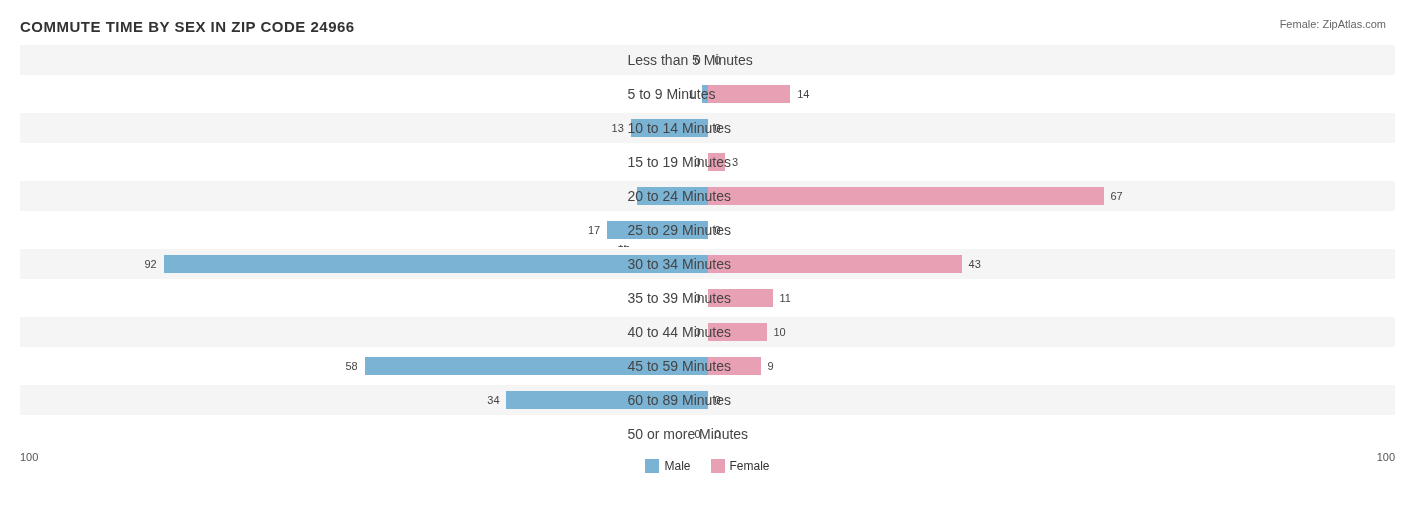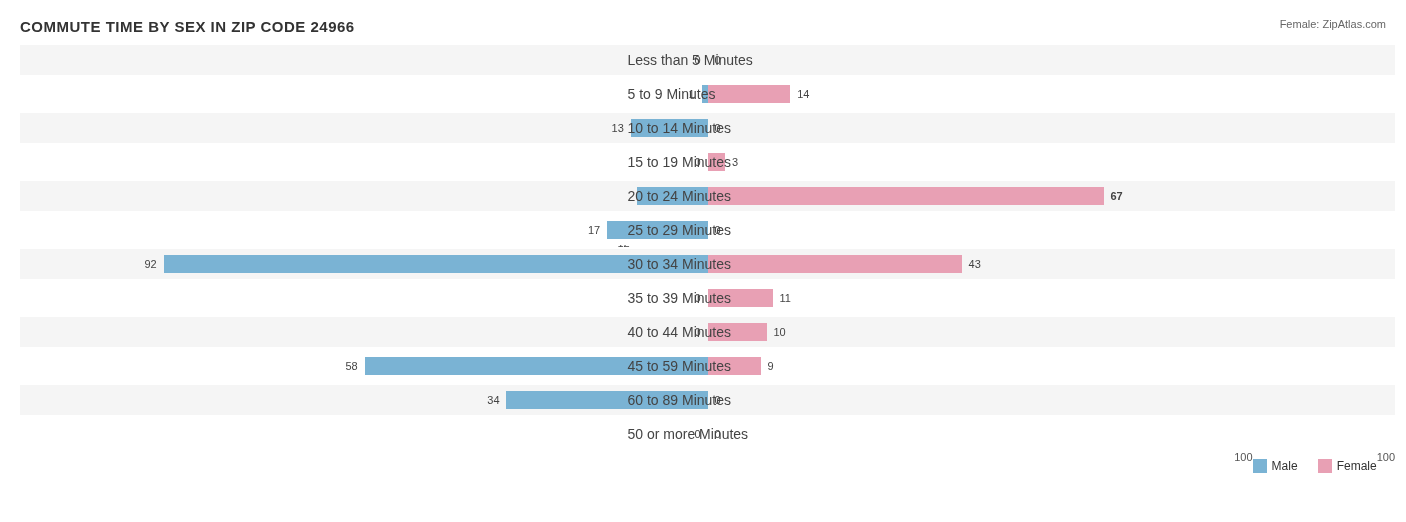--- a/index.html
+++ b/index.html
@@ -108,21 +108,21 @@
       display: flex;
       align-items: center;
       gap: 5px;
     }
     .legend-box {
       width: 14px;
       height: 14px;
     }
     .axis-labels {
       display: flex;
-      justify-content: flex-end;
+      justify-content: space-between;
       font-size: 11px;
       color: #555;
       margin-top: 2px;
     }
   </style>
 </head>
 <body>
 
 <div class="chart-container">
   <div class="chart-title">COMMUTE TIME BY SEX IN ZIP CODE 24966</div>
@@ -151,21 +151,21 @@
         <div class="label-center">15 to 19 Minutes</div>
         <div class="female-bar" style="width: 1.29%;"></div>
         <div class="male-value" style="right: 50.5%;">0</div>
         <div class="female-value" style="left: 51.79%;">3</div>
       </div>
       <div class="bar-row">
         <div class="label-center">20 to 24 Minutes</div>
         <div class="male-bar" style="width: 5.16%;"></div>
         <div class="female-bar" style="width: 28.81%;"></div>
         <div class="male-value" style="right: 55.66%; margin-top: 47px;">12</div>
-        <div class="female-value" style="left: 79.31%; font-weight: bold;">67</div>
+        <div class="female-value" style="left: 79.31%;">67</div>
       </div>
       <div class="bar-row">
         <div class="label-center">25 to 29 Minutes</div>
         <div class="male-bar" style="width: 7.31%;"></div>
         <div class="male-value" style="right: 57.81%;">17</div>
         <div class="female-value" style="left: 50.5%;">0</div>
       </div>
       <div class="bar-row">
         <div class="label-center">30 to 34 Minutes</div>
         <div class="male-bar" style="width: 39.56%;"></div>

